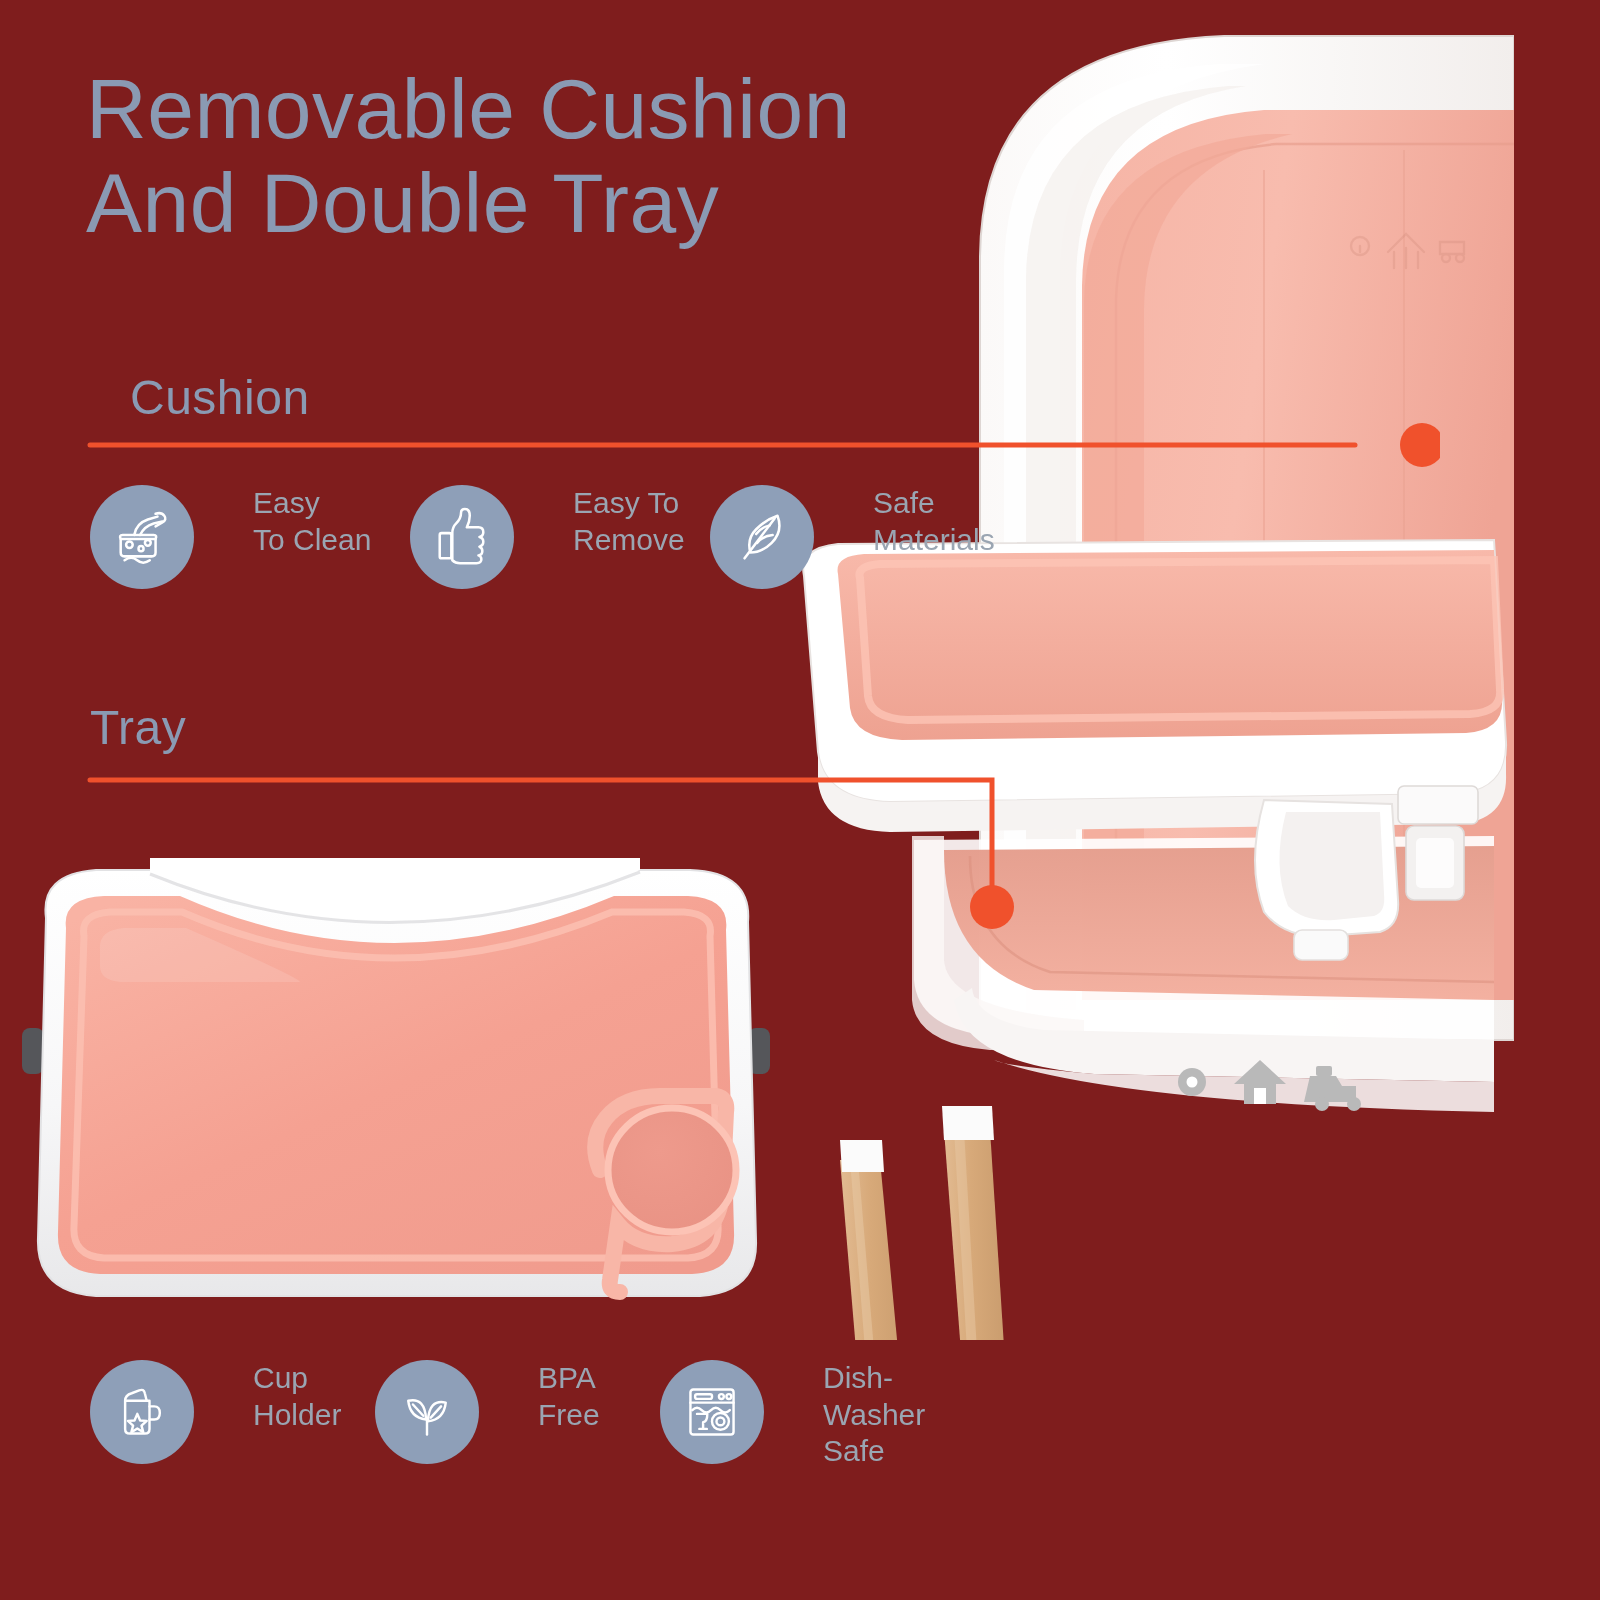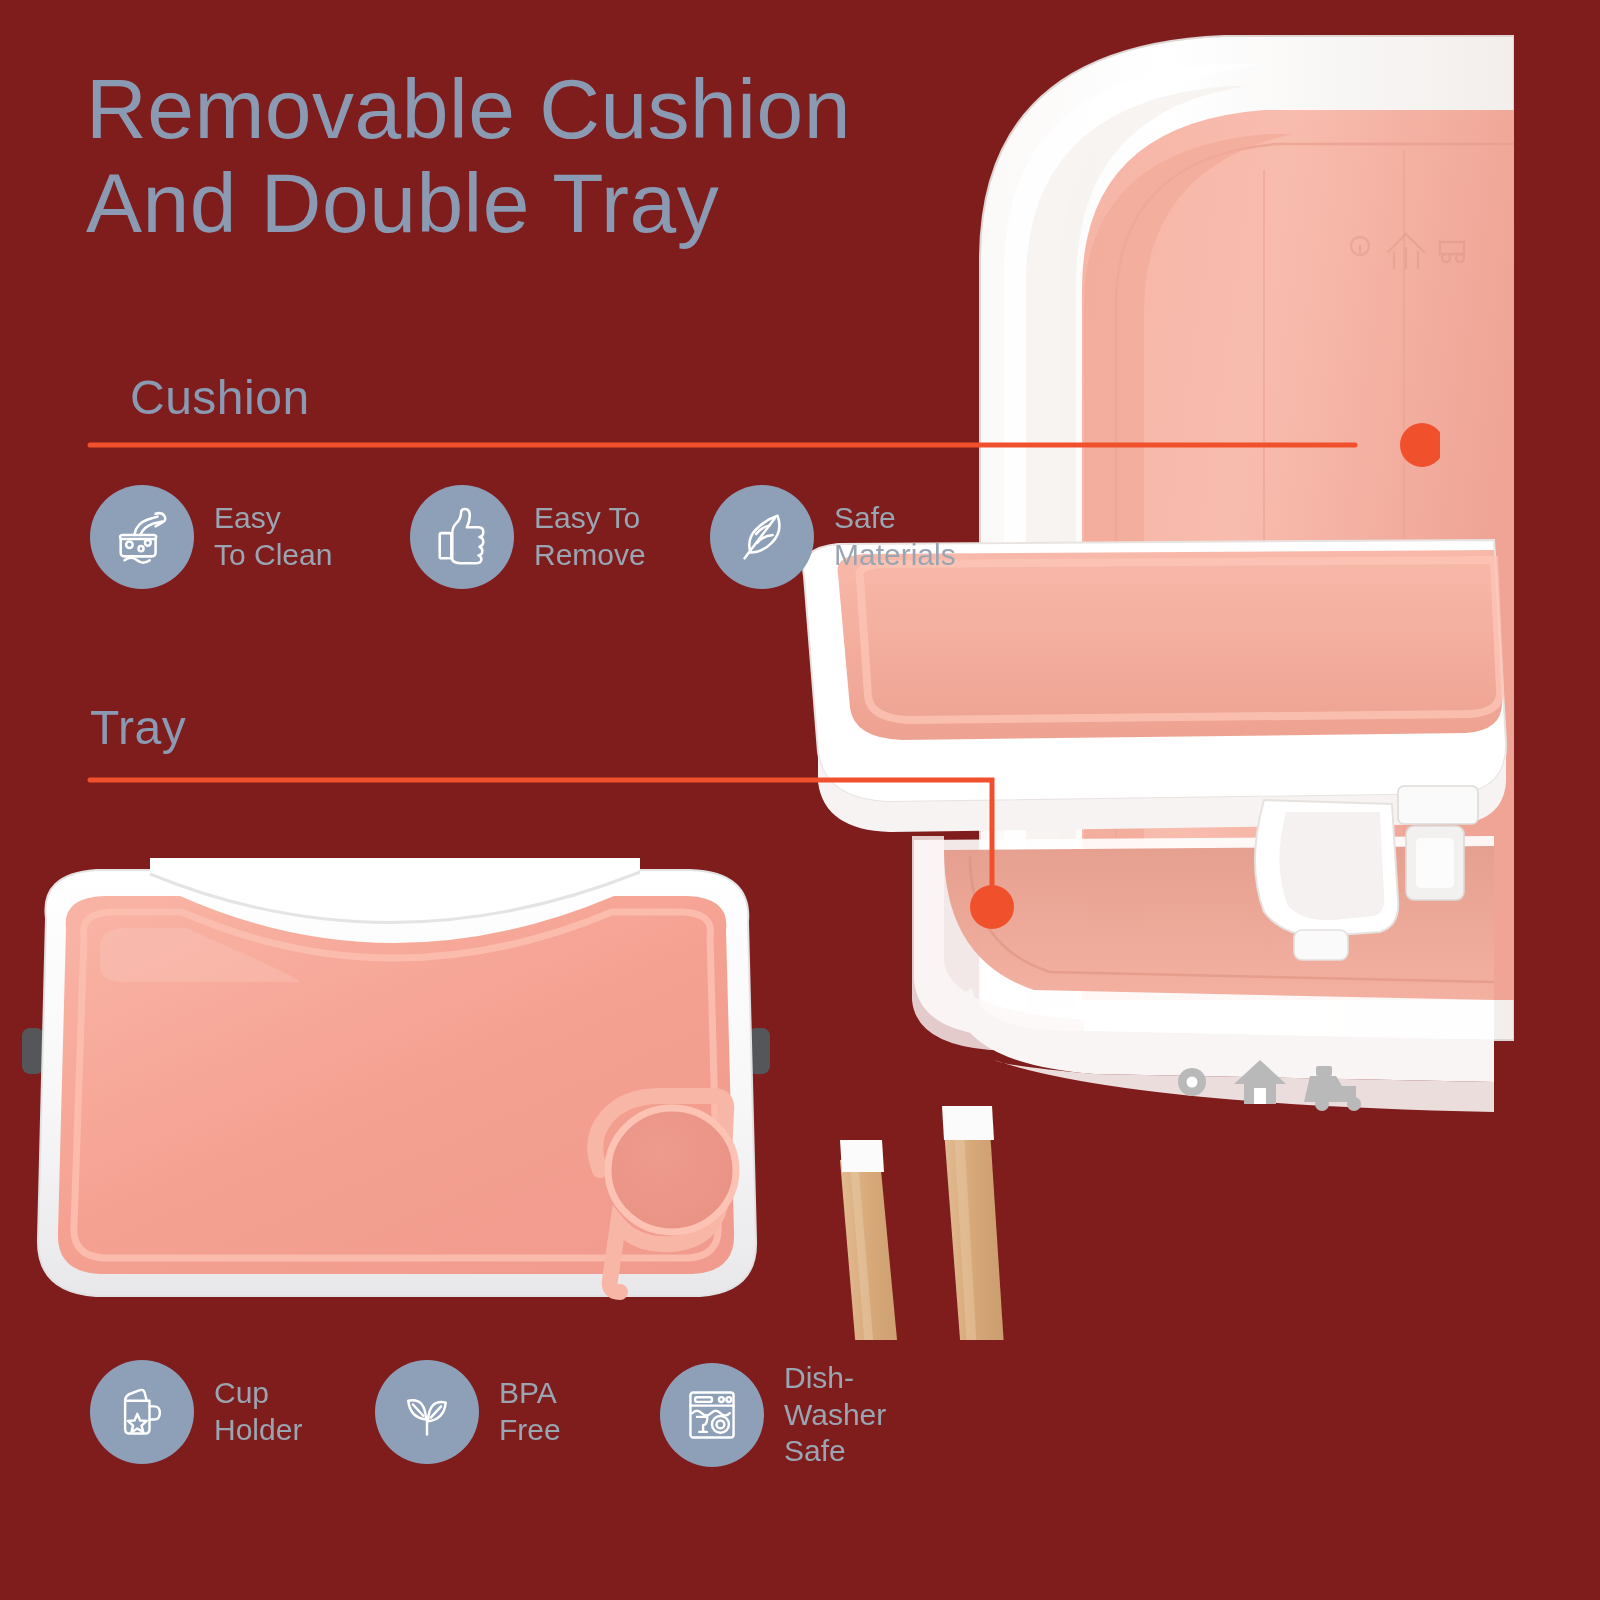--- a/index.html
+++ b/index.html
@@ -53,21 +53,21 @@
   }
 
   
   .feature-row {
     position: absolute;
     display: flex;
     align-items: flex-start;
   }
   .feature {
     display: flex;
-    align-items: center;
+    gap: 39px;
   }
   .feature-circle {
     width: 104px;
     height: 104px;
     border-radius: 50%;
     background: #8e9fb8;
     display: flex;
     align-items: center;
     justify-content: center;
     flex: 0 0 auto;

